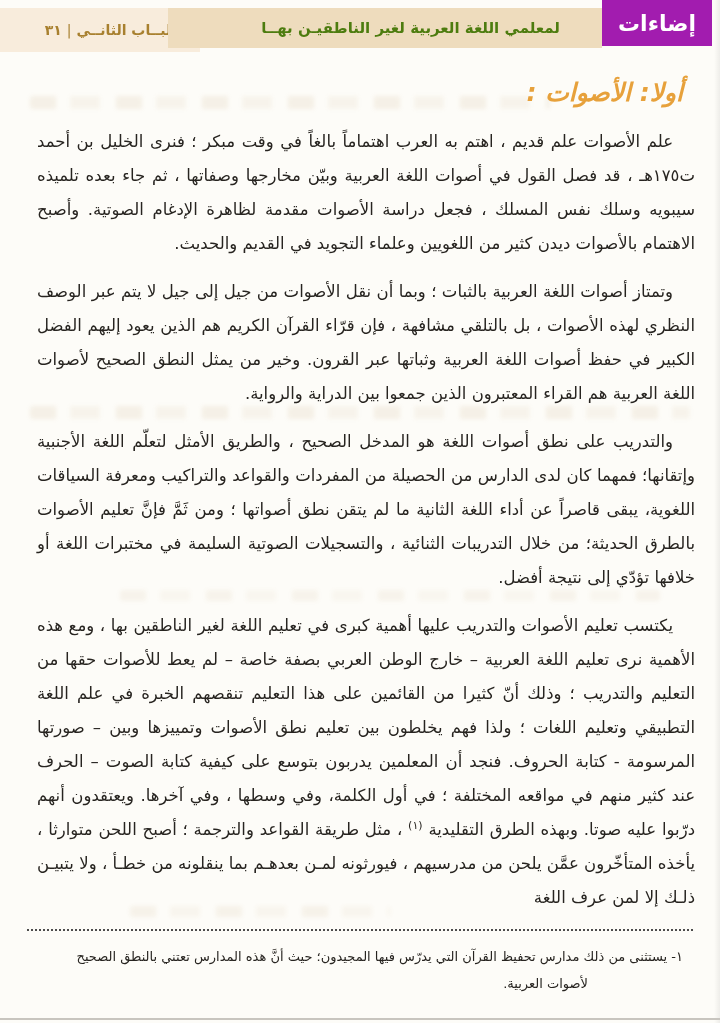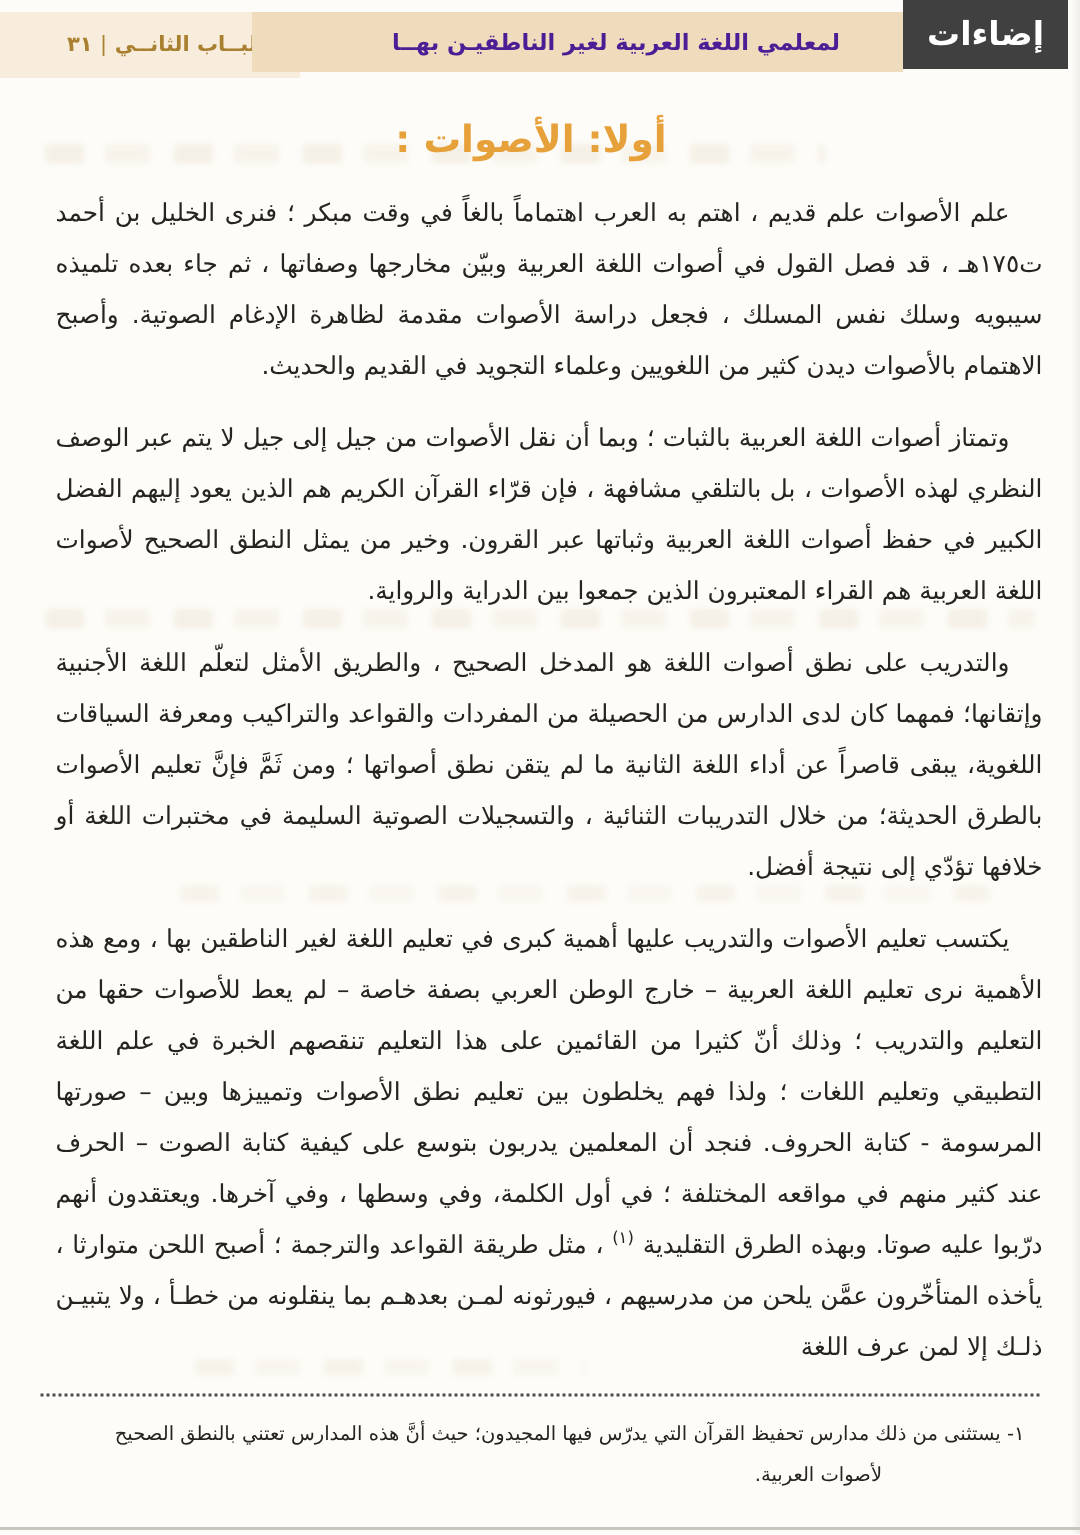--- a/index.html
+++ b/index.html
@@ -17,32 +17,32 @@
     box-sizing:border-box;padding-right:24px;padding-left:30px;
   }
   .chapter-inner{color:#a8802f;font-size:14px;font-weight:bold;white-space:nowrap;letter-spacing:.3px;}
   .chapter-inner .divider{margin:0 5px;font-weight:normal;}
   .title-band{
     position:absolute;top:8px;left:168px;width:434px;height:40px;
     background:#eedcbd;
     display:flex;align-items:center;justify-content:flex-start;
     box-sizing:border-box;padding-right:42px;
   }
-  .book-title{color:#4c1d95;font-size:15px;font-weight:bold;white-space:nowrap;}
+  .book-title{color:#4d7c0f;font-size:15px;font-weight:bold;white-space:nowrap;}
   .series-box{
     position:absolute;top:0;right:8px;width:110px;height:46px;
-    background:#404040;
+    background:#a21caf;
     display:flex;align-items:center;justify-content:center;
   }
   .series-title{color:#ffffff;font-size:22px;font-weight:bold;}
   
   .content{position:absolute;top:70px;left:0;right:0;padding:0 25px;box-sizing:border-box;}
   .heading{
-    margin:8px 12px 18px 0;text-align:center;
-    font-size:25px;font-weight:bold;color:#e7a13b;
+    margin:8px 12px 18px 0;text-align:right;
+    font-size:25px;font-weight:bold;color:#e7a13b;font-style:italic;
   }
   .para{
     margin:0 0 14px 12px;
     font-size:16.5px;line-height:34px;color:#272420;
     text-align:justify;text-justify:inter-word;text-indent:22px;
   }
   .fn-ref{font-size:11px;line-height:0;vertical-align:super;}
   .fn-sep{border-top:2px dotted #4c4c4c;margin:10px 2px 7px 2px;height:0;}
   .footnote{
     margin:12px;color:#272420;

